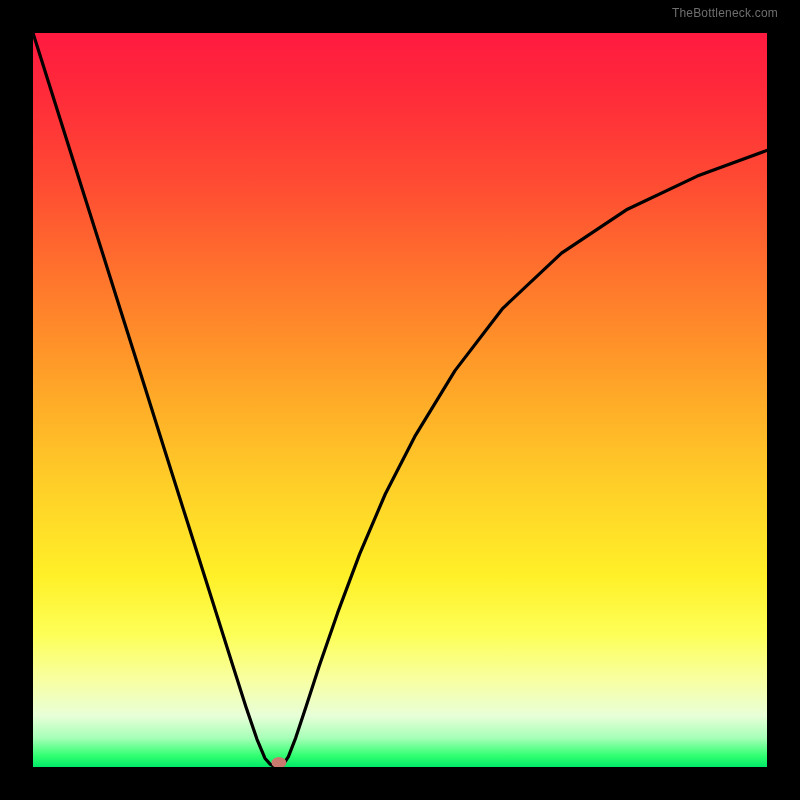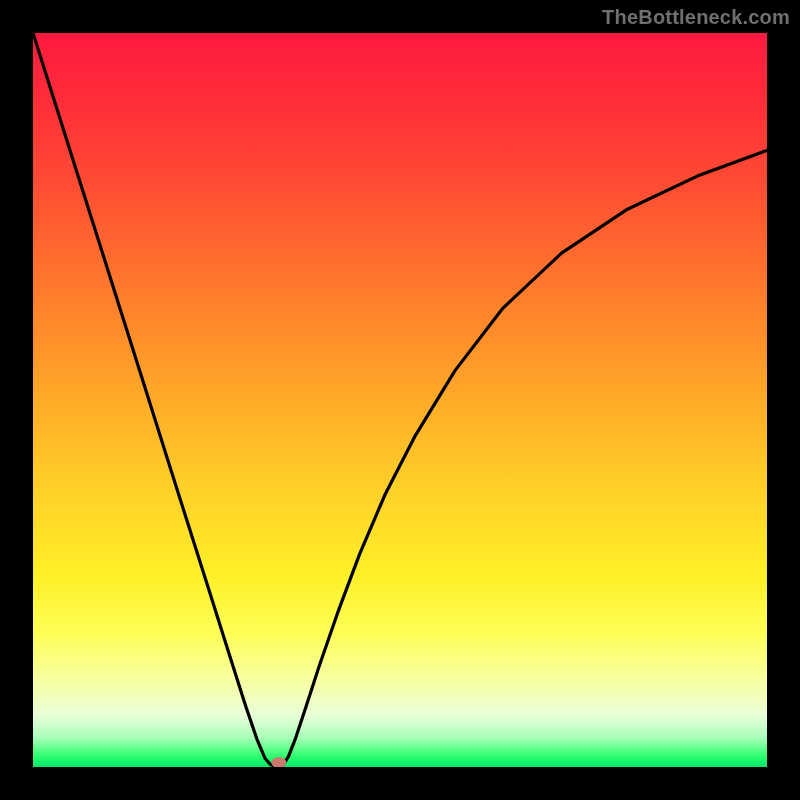--- a/index.html
+++ b/index.html
@@ -43,24 +43,24 @@
       #f8ffa0 88%,
       #e8ffd8 93%,
       #a8ffb8 96%,
       #30ff70 98.5%,
       #00e868 100%
     );
   }
   .watermark {
     position: absolute;
     top: 6px;
-    right: 10px;
+    right: 22px;
     color: #6f6f6f;
-    font-size: 20px;
-    font-weight: 700;
+    font-size: 12px;
+    font-weight: 400;
     letter-spacing: 0.2px;
     user-select: none;
   }
   svg.curve {
     position: absolute;
     inset: 0;
   }
 </style>
 </head>
 <body>

